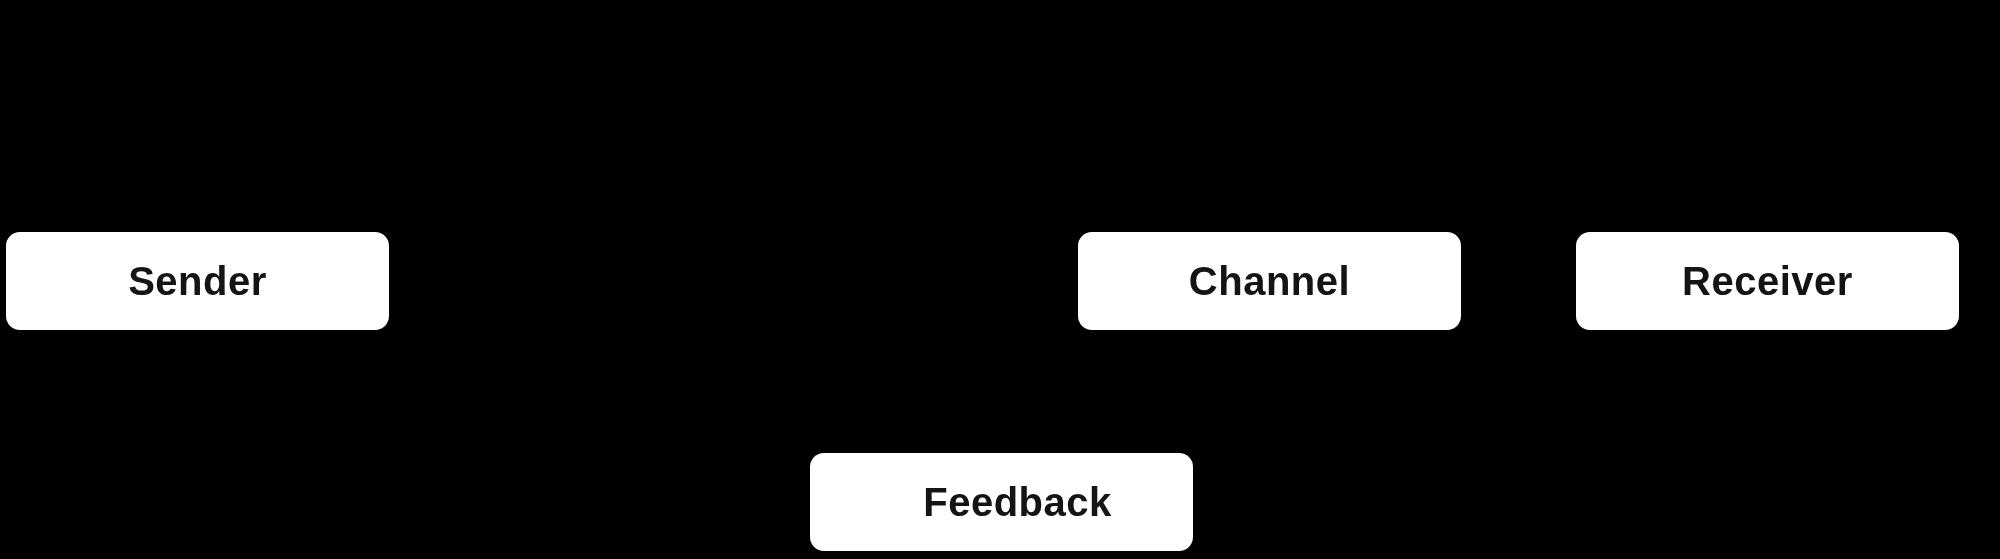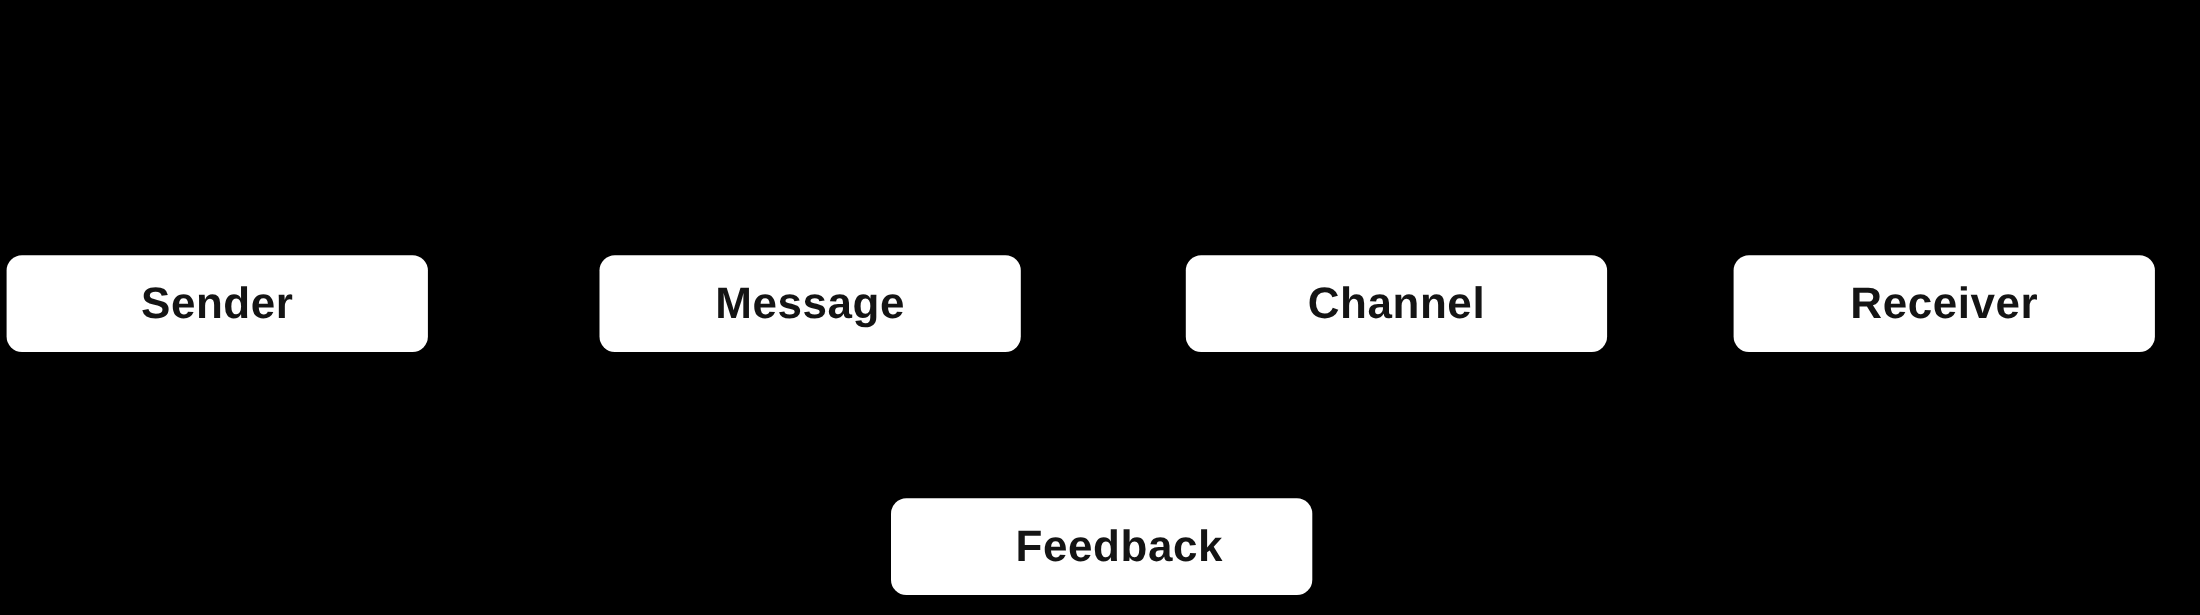--- a/index.html
+++ b/index.html
@@ -11,21 +11,21 @@
     position: relative;
     width: 2000px;
     height: 559px;
     background: #000000;
     overflow: hidden;
     font-family: "Liberation Sans", sans-serif;
   }
   .node {
     position: absolute;
     width: 383px;
-    height: 88px;
+    height: 98px;
     background: #ffffff;
     border-radius: 14px;
     display: flex;
     align-items: center;
     justify-content: center;
     font-size: 40px;
     font-weight: 600;
     color: #141414;
     letter-spacing: 0.5px;
     box-sizing: border-box;
@@ -38,23 +38,20 @@
 </style>
 </head>
 <body>
 
 <div class="canvas">
 
   <div class="node node-sender">
     <span>Sender</span>
   </div>
 
-  <div class="node node-message">
-    <span>Message</span>
-  </div>
 
   <div class="node node-channel">
     <span>Channel</span>
   </div>
 
   <div class="node node-receiver">
     <span>Receiver</span>
   </div>
 
   <div class="node node-feedback">

